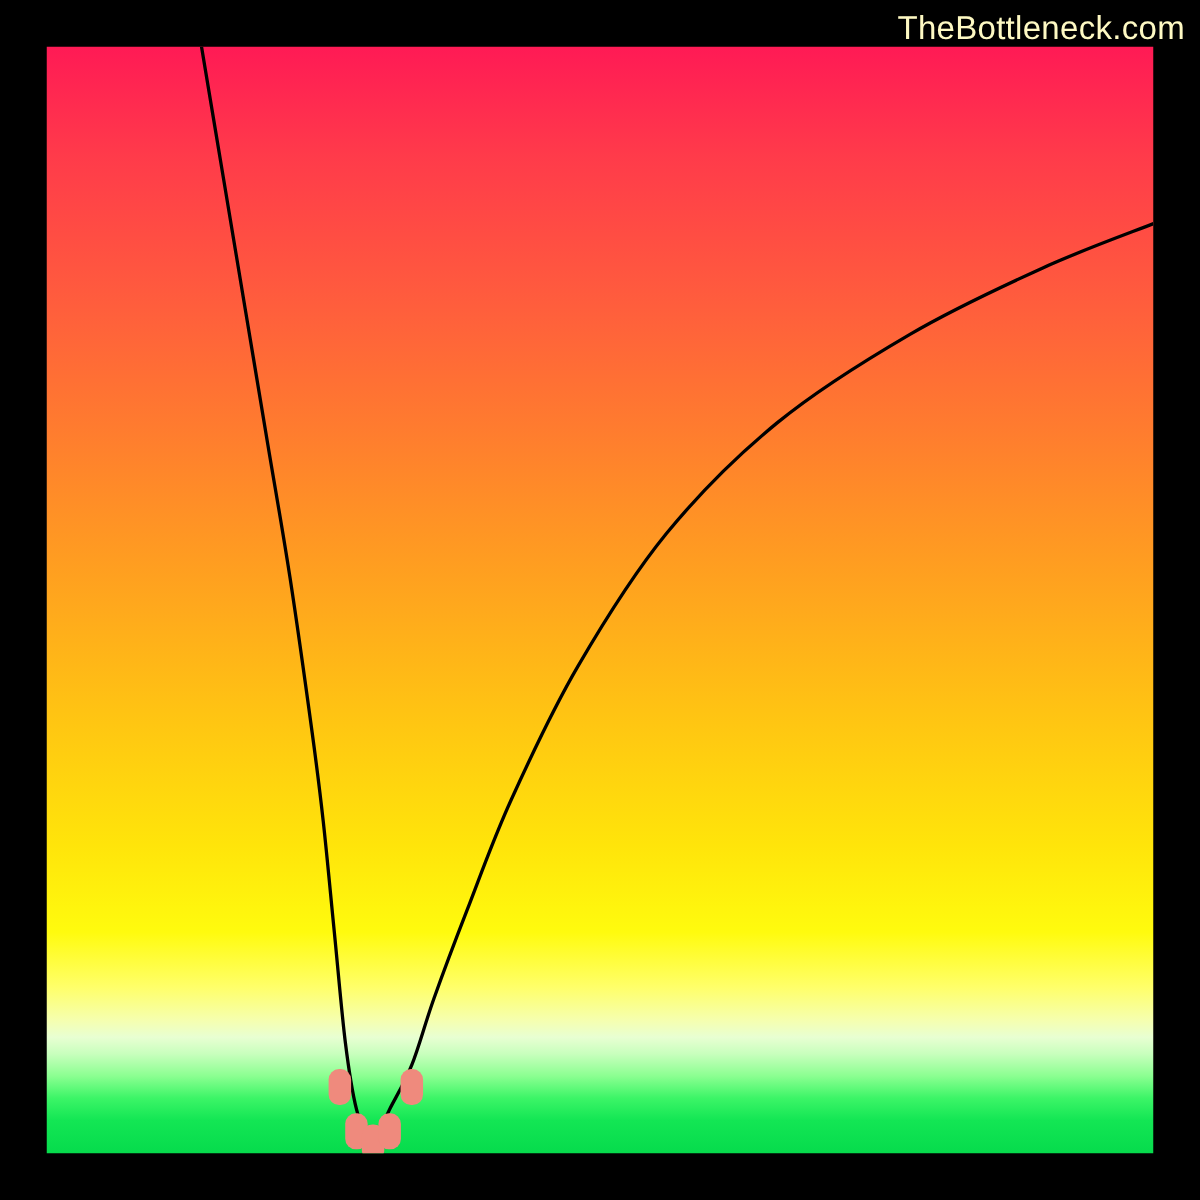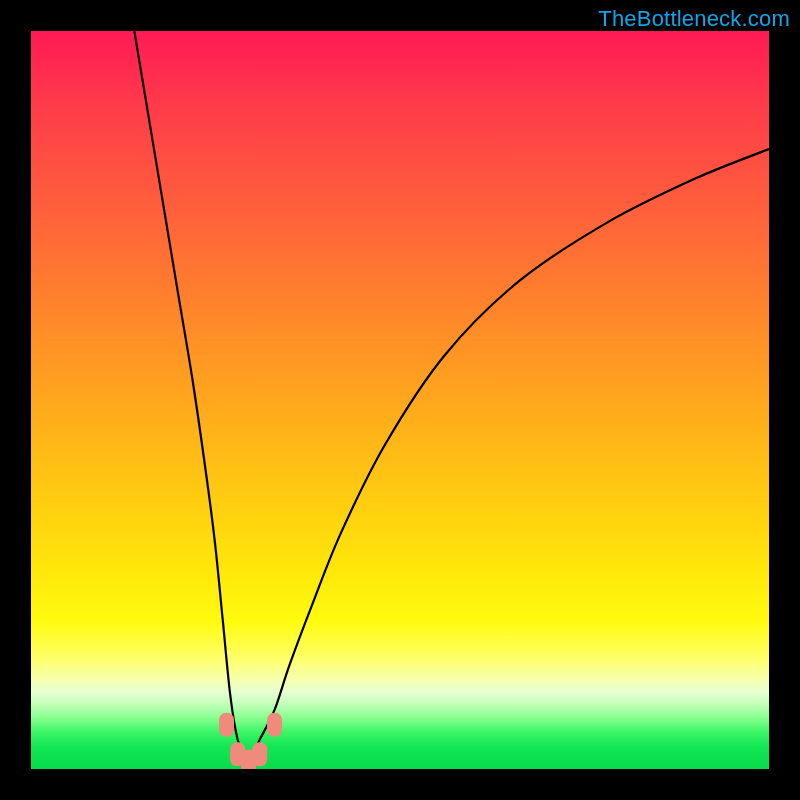--- a/index.html
+++ b/index.html
@@ -57,21 +57,21 @@
     position: absolute;
     left: 0;
     top: 0;
     width: 738px;
     height: 738px;
   }
   .watermark {
     position: absolute;
     top: 6px;
     right: 10px;
-    color: #0ea5e9;
+    color: #fef9c3;
     font-size: 22px;
     letter-spacing: 0.2px;
     font-weight: 400;
   }
 </style>
 </head>
 <body>
 
 <div class="frame">
   <div class="plot">

